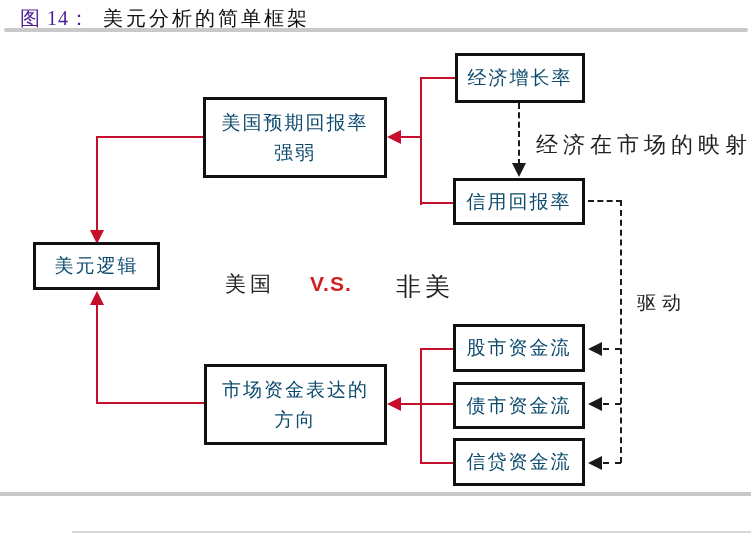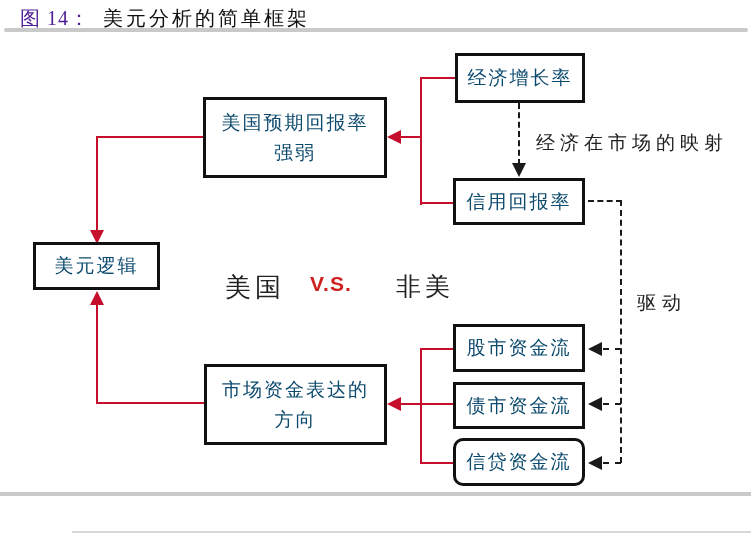--- a/index.html
+++ b/index.html
@@ -35,39 +35,39 @@
     text-align:center;color:#0c4a6e;
     font-size:19px;letter-spacing:2px;line-height:1.55;
     white-space:pre-line;
   }
   .n-economic-growth{left:455px;top:53px;width:130px;height:50px;}
   .n-us-expected{left:203px;top:97px;width:184px;height:81px;}
   .n-credit-return{left:453px;top:178px;width:132px;height:47px;}
   .n-dollar-logic{left:33px;top:242px;width:127px;height:48px;}
   .n-equity-flow{left:453px;top:324px;width:132px;height:48px;}
   .n-bond-flow{left:453px;top:382px;width:132px;height:47px;}
-  .n-credit-flow{left:453px;top:438px;width:132px;height:48px;border-radius:10px;}
+  .n-credit-flow{left:453px;top:438px;width:132px;height:48px;}
   .n-market-direction{left:204px;top:364px;width:183px;height:81px;}
   
   .rl{position:absolute;background:#c50f2c;}
   .dl-h{position:absolute;border-top:2px dashed #1a1a1a;height:0;}
   .dl-v{position:absolute;border-left:2px dashed #1a1a1a;width:0;}
   
   .arr{position:absolute;width:0;height:0;}
   .arr-left-red{border-top:7px solid transparent;border-bottom:7px solid transparent;border-right:14px solid #c50f2c;}
   .arr-down-red{border-left:7px solid transparent;border-right:7px solid transparent;border-top:14px solid #c50f2c;}
   .arr-up-red{border-left:7px solid transparent;border-right:7px solid transparent;border-bottom:14px solid #c50f2c;}
   .arr-left-blk{border-top:7px solid transparent;border-bottom:7px solid transparent;border-right:14px solid #1a1a1a;}
   .arr-down-blk{border-left:7px solid transparent;border-right:7px solid transparent;border-top:14px solid #1a1a1a;}
   
   .lbl{position:absolute;color:#222;white-space:nowrap;}
-  .lbl-us{left:225px;top:270px;font-size:26px;letter-spacing:4px;text-align:center;}
+  .lbl-us{left:225px;top:270px;font-size:21px;letter-spacing:4px;text-align:center;}
   .lbl-vs{left:310px;top:272px;font-size:21px;font-weight:bold;color:#d01f1f;font-family:"Liberation Sans","DejaVu Sans",sans-serif;letter-spacing:1px;}
   .lbl-nonus{left:396px;top:270px;font-size:25px;letter-spacing:4px;}
-  .lbl-mapping{left:536px;top:130px;font-size:19px;letter-spacing:5px;}
+  .lbl-mapping{left:536px;top:130px;font-size:22px;letter-spacing:5px;}
   .lbl-drive{left:637px;top:290px;font-size:19px;letter-spacing:6px;}
 </style>
 </head>
 <body>
 
 <div class="canvas">
 
   <span class="caption-prefix">图 14：</span>
   <span class="caption-title">美元分析的简单框架</span>
   <div class="rule-top"></div>

